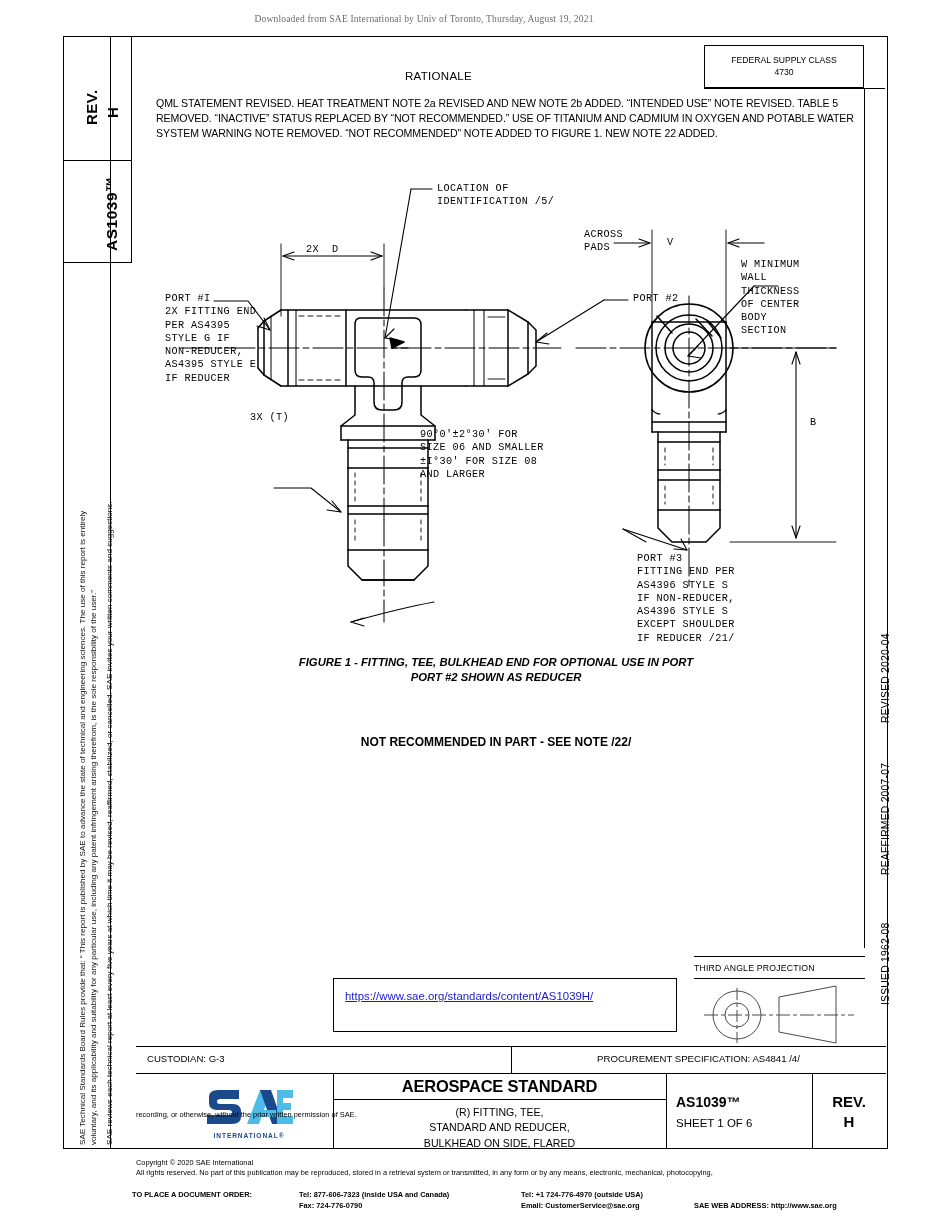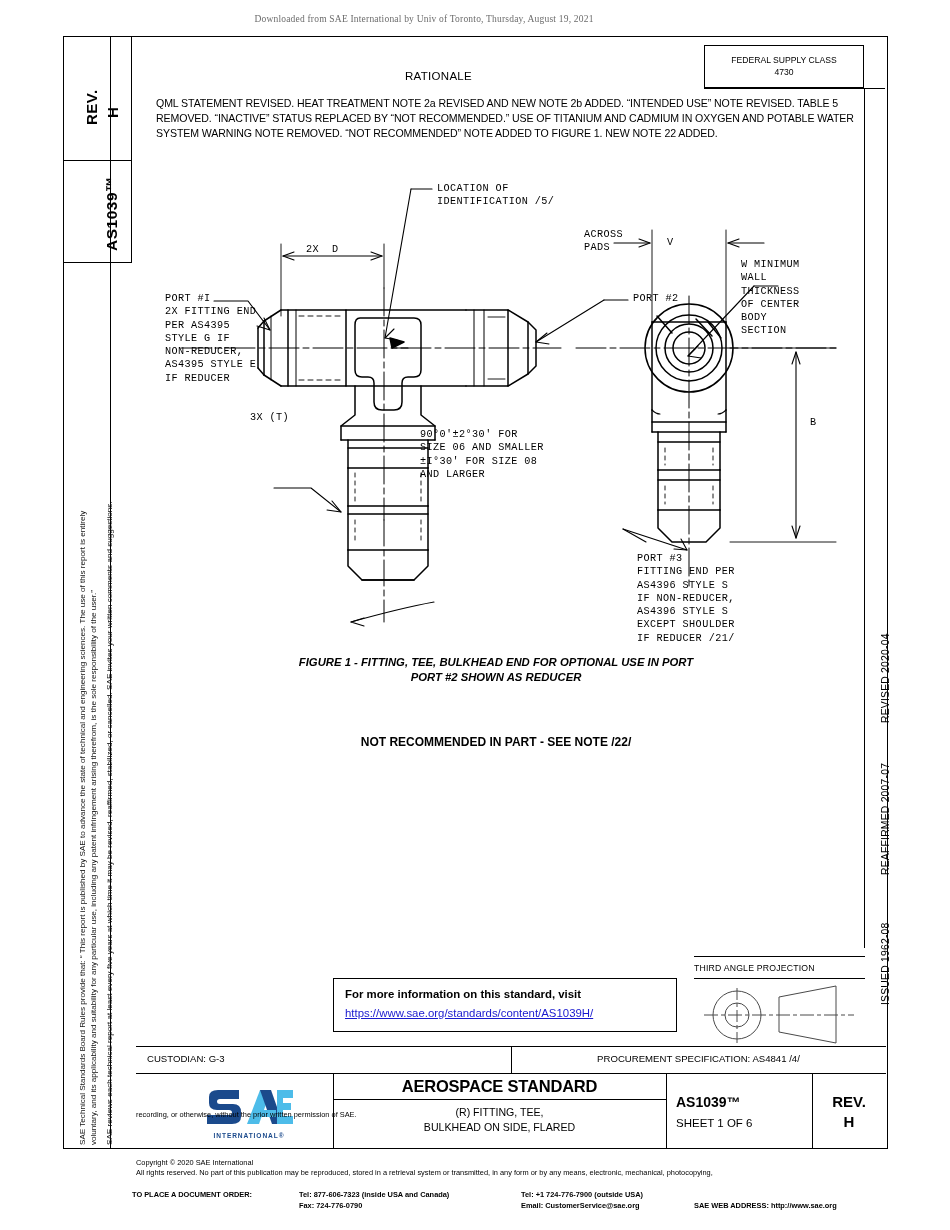--- a/index.html
+++ b/index.html
@@ -280,21 +280,20 @@
   <div>FIGURE 1 - FITTING, TEE, BULKHEAD END FOR OPTIONAL USE IN PORT</div>
   <div>PORT #2 SHOWN AS REDUCER</div>
 </div>
 <div class="abs" id="notrec" style="left:136px;top:735px;width:720px;">NOT RECOMMENDED IN PART - SEE NOTE /22/</div>
 
 <div class="abs rot vdate" style="left:880px;top:723px;"><span>REVISED 2020-04</span></div>
 <div class="abs rot vdate" style="left:880px;top:875px;"><span>REAFFIRMED 2007-07</span></div>
 <div class="abs rot vdate" style="left:880px;top:1005px;"><span>ISSUED 1962-08</span></div>
 
 <div class="abs" id="info-box" style="left:333px;top:978px;width:344px;height:54px;">
-  <div id="info-line1">For more information on this standard, visit</div>
   <a id="info-link" href="#">https://www.sae.org/standards/content/AS1039H/</a>
 </div>
 
 <div class="abs hline" style="left:694px;top:956px;width:171px;"></div>
 <div class="abs hline" style="left:694px;top:978px;width:171px;"></div>
 <div class="abs" id="tap-title" style="left:694px;top:963px;width:171px;">THIRD ANGLE PROJECTION</div>
 <svg class="abs" style="left:694px;top:980px;" width="171" height="66" viewBox="0 0 171 66">
   <g fill="none" stroke="#4a4a4a" stroke-width="1">
     <circle cx="43" cy="35" r="24"></circle>
     <circle cx="43" cy="35" r="12"></circle>
@@ -326,30 +325,31 @@
     <rect x="74" y="15" width="14" height="7" fill="#4dbce9"></rect>
     <rect x="74" y="28" width="16" height="8" fill="#4dbce9"></rect>
     <rect x="74" y="2" width="6" height="34" fill="#4dbce9"></rect>
   </g>
 </svg>
 <div class="abs" id="sae-intl" style="left:196px;top:1132px;width:106px;">INTERNATIONAL®</div>
 
 <div class="abs" id="as-title" style="left:333px;top:1077px;width:333px;">AEROSPACE STANDARD</div>
 <div class="abs as-sub" style="left:333px;top:1105px;width:333px;">
   <div>(R) FITTING, TEE,</div>
+  <div>STANDARD AND REDUCER,</div>
   <div>BULKHEAD ON SIDE, FLARED</div>
 </div>
 <div class="abs" id="as-num2" style="left:676px;top:1094px;">AS1039™</div>
 <div class="abs" id="as-sheet" style="left:676px;top:1117px;">SHEET 1 OF 6</div>
 <div class="abs" id="rev-word" style="left:812px;top:1092px;width:74px;">
   <div>REV.</div>
   <div>H</div>
 </div>
 
 <div class="abs foot" style="left:136px;top:1158px;">Copyright © 2020 SAE International</div>
 <div class="abs foot" style="left:136px;top:1168px;">All rights reserved. No part of this publication may be reproduced, stored in a retrieval system or transmitted, in any form or by any means, electronic, mechanical, photocopying,</div>
 <div class="abs foot" style="left:136px;top:1110px;">recording, or otherwise, without the prior written permission of SAE.</div>
 <div class="abs foot" style="left:132px;top:1190px;"><b>TO PLACE A DOCUMENT ORDER:</b></div>
 <div class="abs foot" style="left:299px;top:1190px;"><b>Tel: 877-606-7323 (inside USA and Canada)</b></div>
 <div class="abs foot" style="left:299px;top:1201px;"><b>Fax: 724-776-0790</b></div>
-<div class="abs foot" style="left:521px;top:1190px;"><b>Tel: +1 724-776-7900 (outside USA)</b></div>
+<div class="abs foot" style="left:521px;top:1190px;"><b>Tel: +1 724-776-4970 (outside USA)</b></div>
 <div class="abs foot" style="left:521px;top:1201px;"><b>Email: CustomerService@sae.org</b></div>
 <div class="abs foot" style="left:694px;top:1201px;"><b>SAE WEB ADDRESS: http://www.sae.org</b></div>
 
 </body></html>

